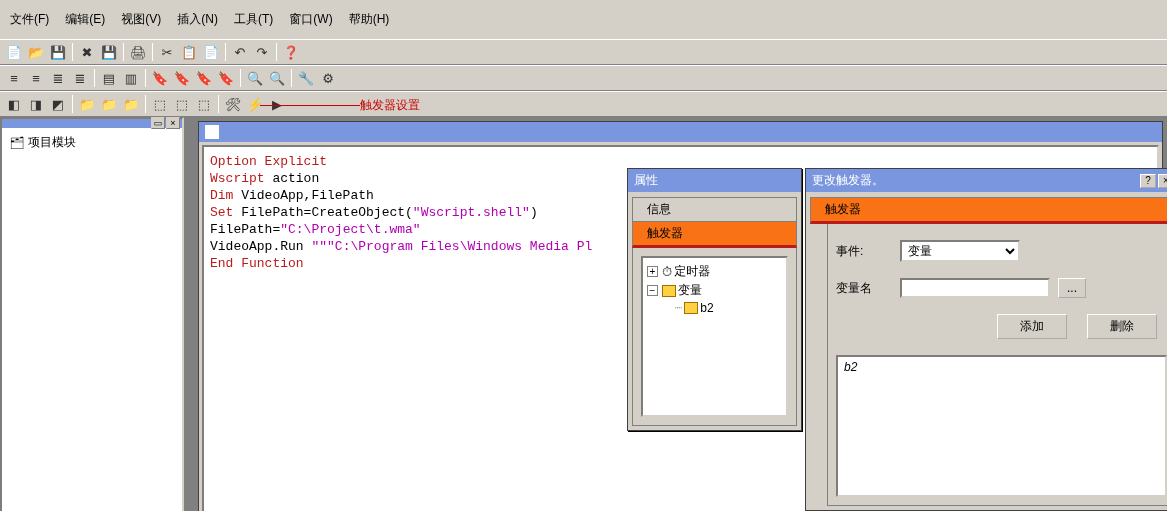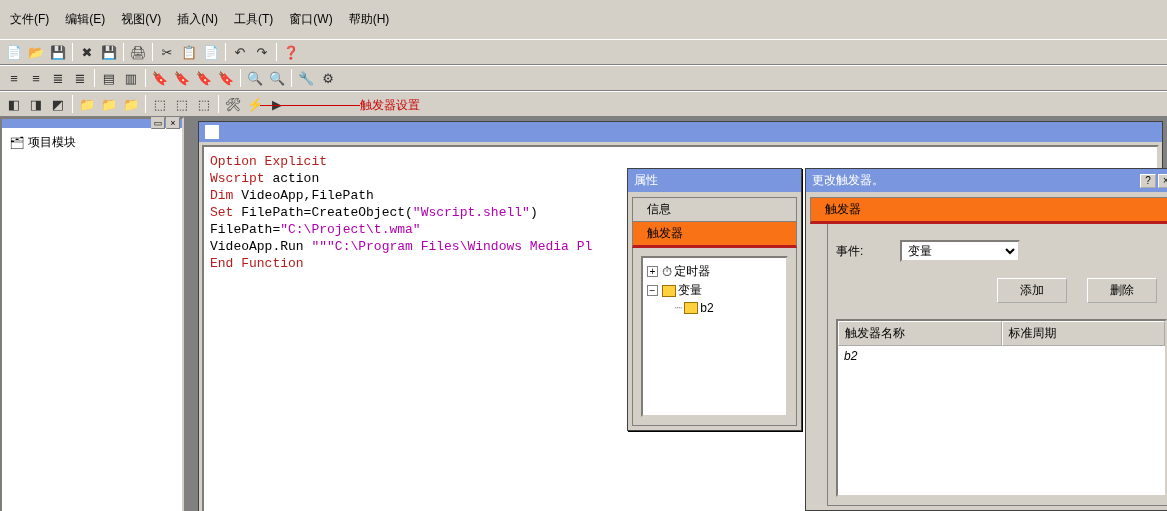--- a/index.html
+++ b/index.html
@@ -436,27 +436,28 @@
   <div class="tabs">
     <div class="tab active">触发器</div>
   </div>
   <div class="tab-body" style="display:flex; flex-direction:column; flex:1;margin-left:21px;">
     <div class="form-row">
       <span class="form-label">事件:</span>
       <select>
         <option>变量</option>
       </select>
     </div>
+    <div class="form-row">
+      <span class="form-label">变量名</span>
+      <input type="text" class="var-input" value="" style="">
+      <div class="ellipsis-btn">...</div>
+    </div>
     <div class="btn-row" style="justify-content:flex-end; padding-right:10px;">
       <div class="btn">添加</div>
       <div class="btn">删除</div>
     </div>
     <div class="list-table" style="flex:1;">
-      <div class="list-header">
-        <div style="width:50%;">触发器名称</div>
-        <div style="width:50%;">标准周期</div>
-      </div>
       <div class="list-row">
         <div style="width:50%; font-style:italic;">b2</div>
       </div>
     </div>
   </div>
 </div>
 
 </body></html>

